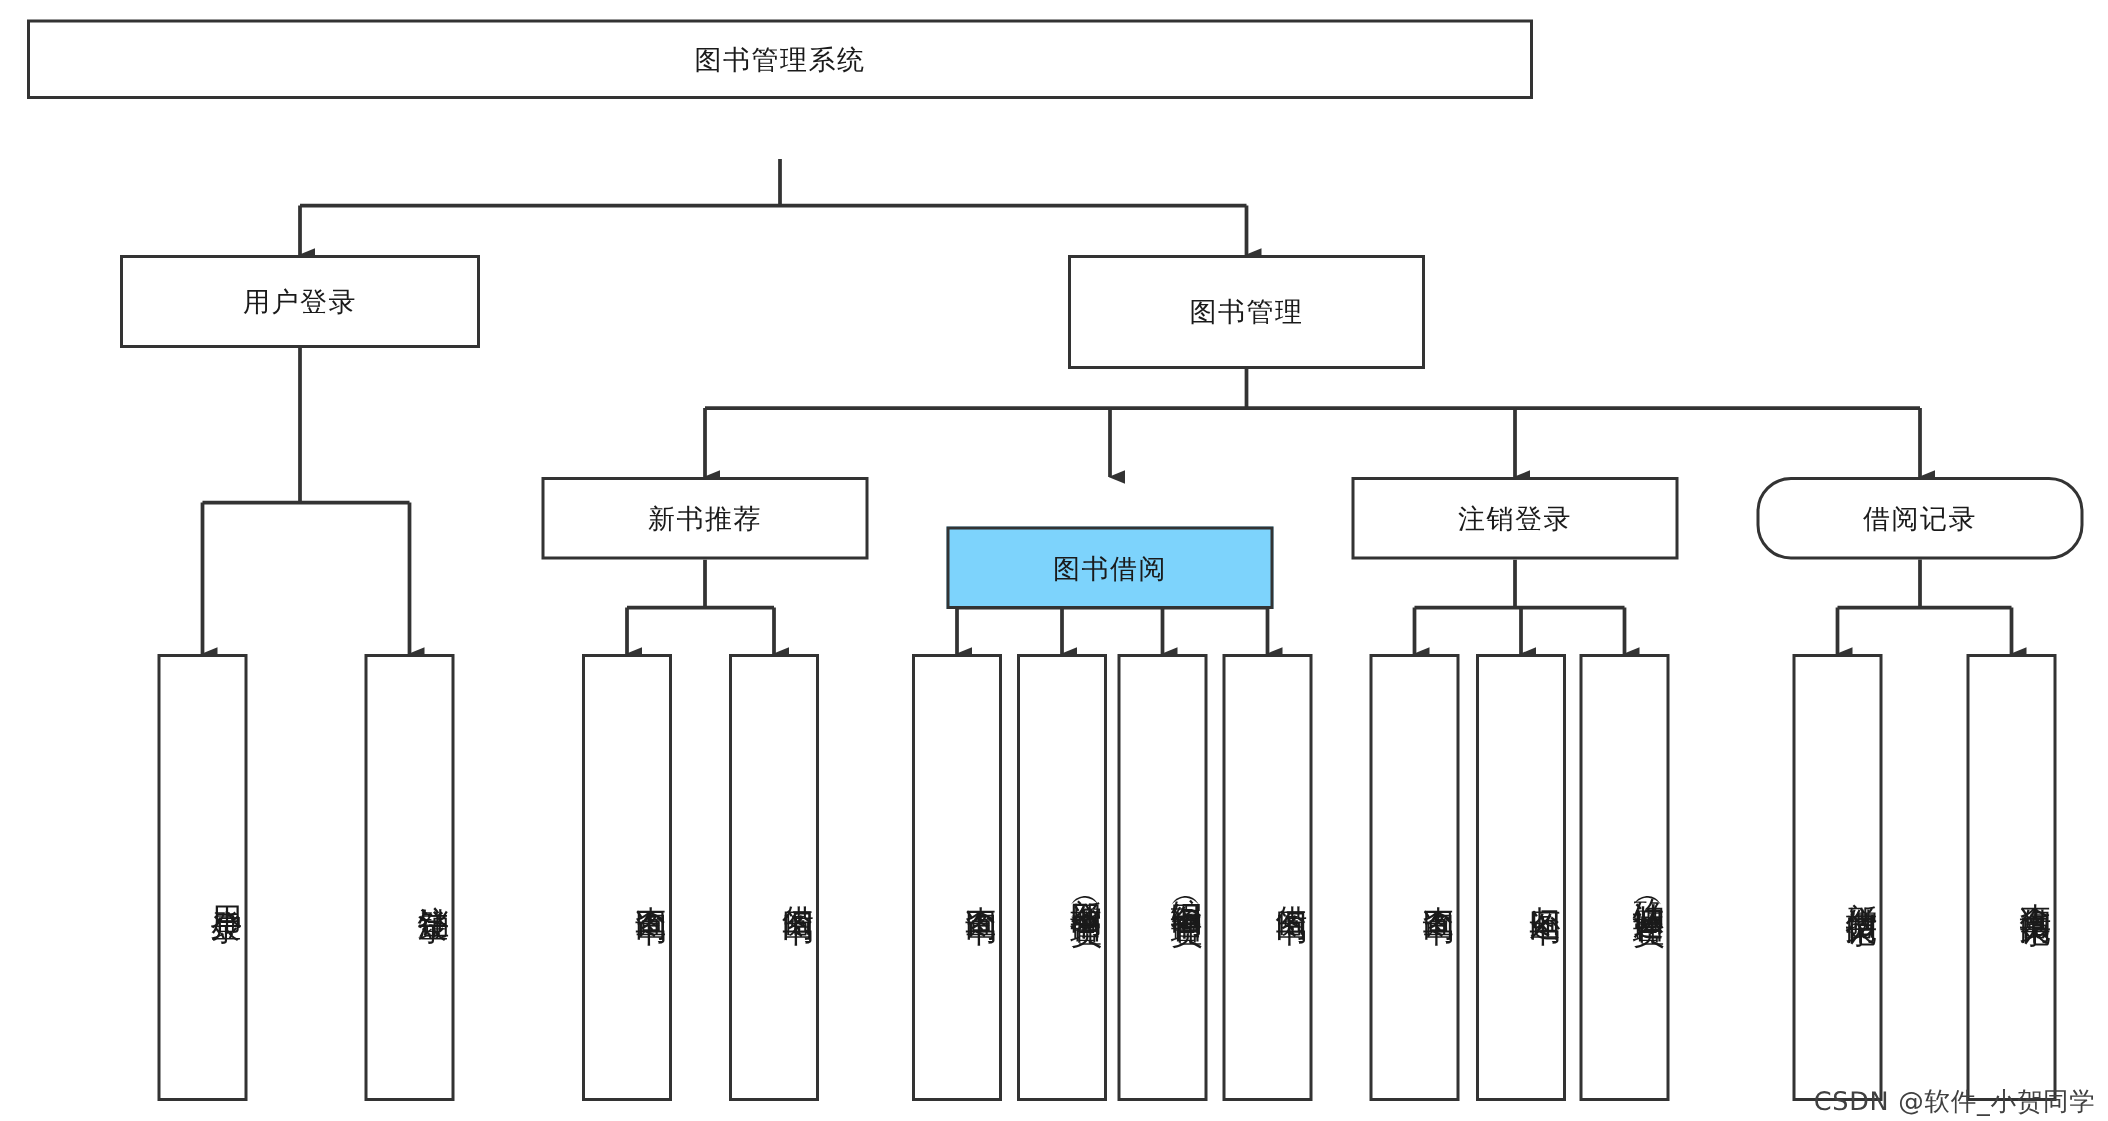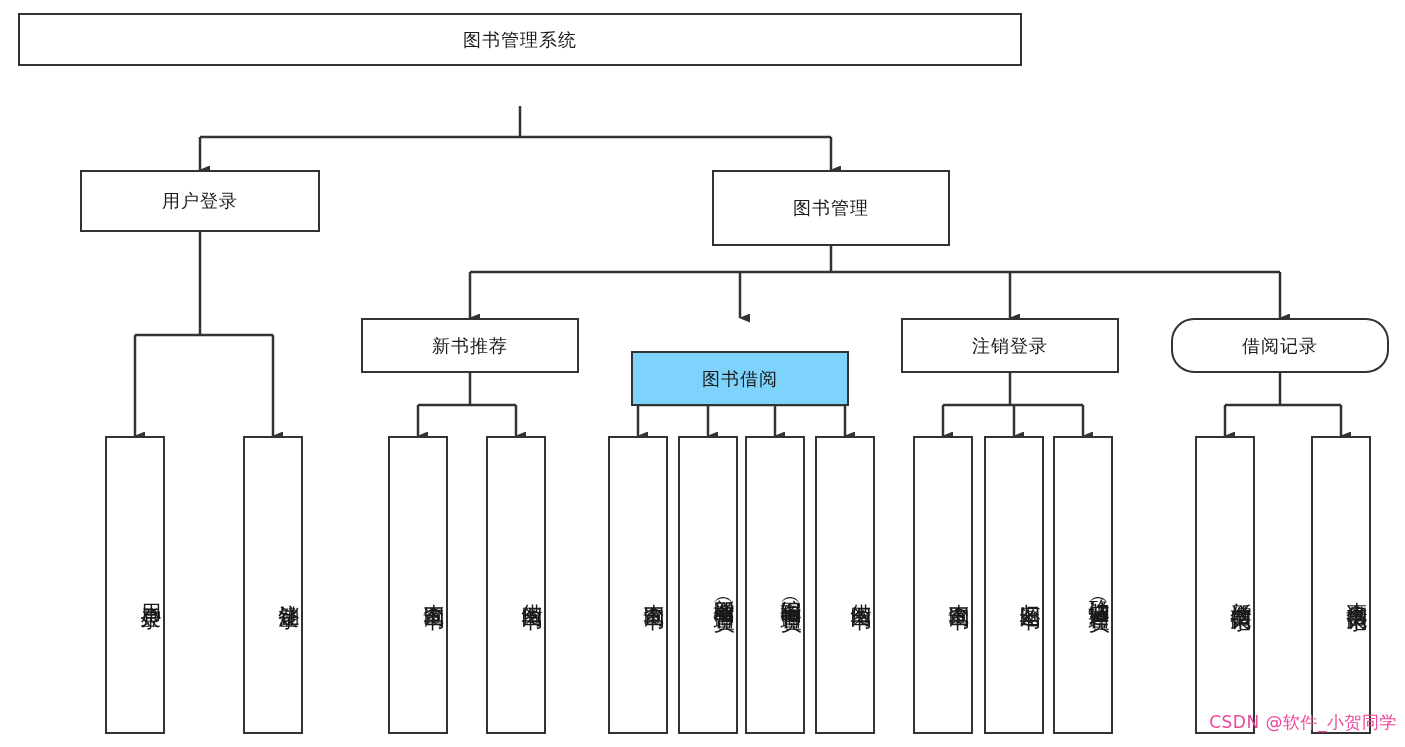--- a/index.html
+++ b/index.html
@@ -50,23 +50,23 @@
     align-items: flex-start;
     justify-content: center;
     white-space: normal;
   }
   .node .label {
     display: block;
   }
   .watermark {
     position: absolute;
     right: 8px;
-    bottom: 13px;
+    bottom: 1px;
     font-size: 17px;
-    color: #ec4899;
+    color: #404040;
     letter-spacing: 0.5px;
     white-space: nowrap;
     pointer-events: none;
   }
 </style>
 </head>
 <body>
 
 <div id="diagram-root">
   <svg class="edges" viewBox="0 0 1405 747" preserveAspectRatio="none">

